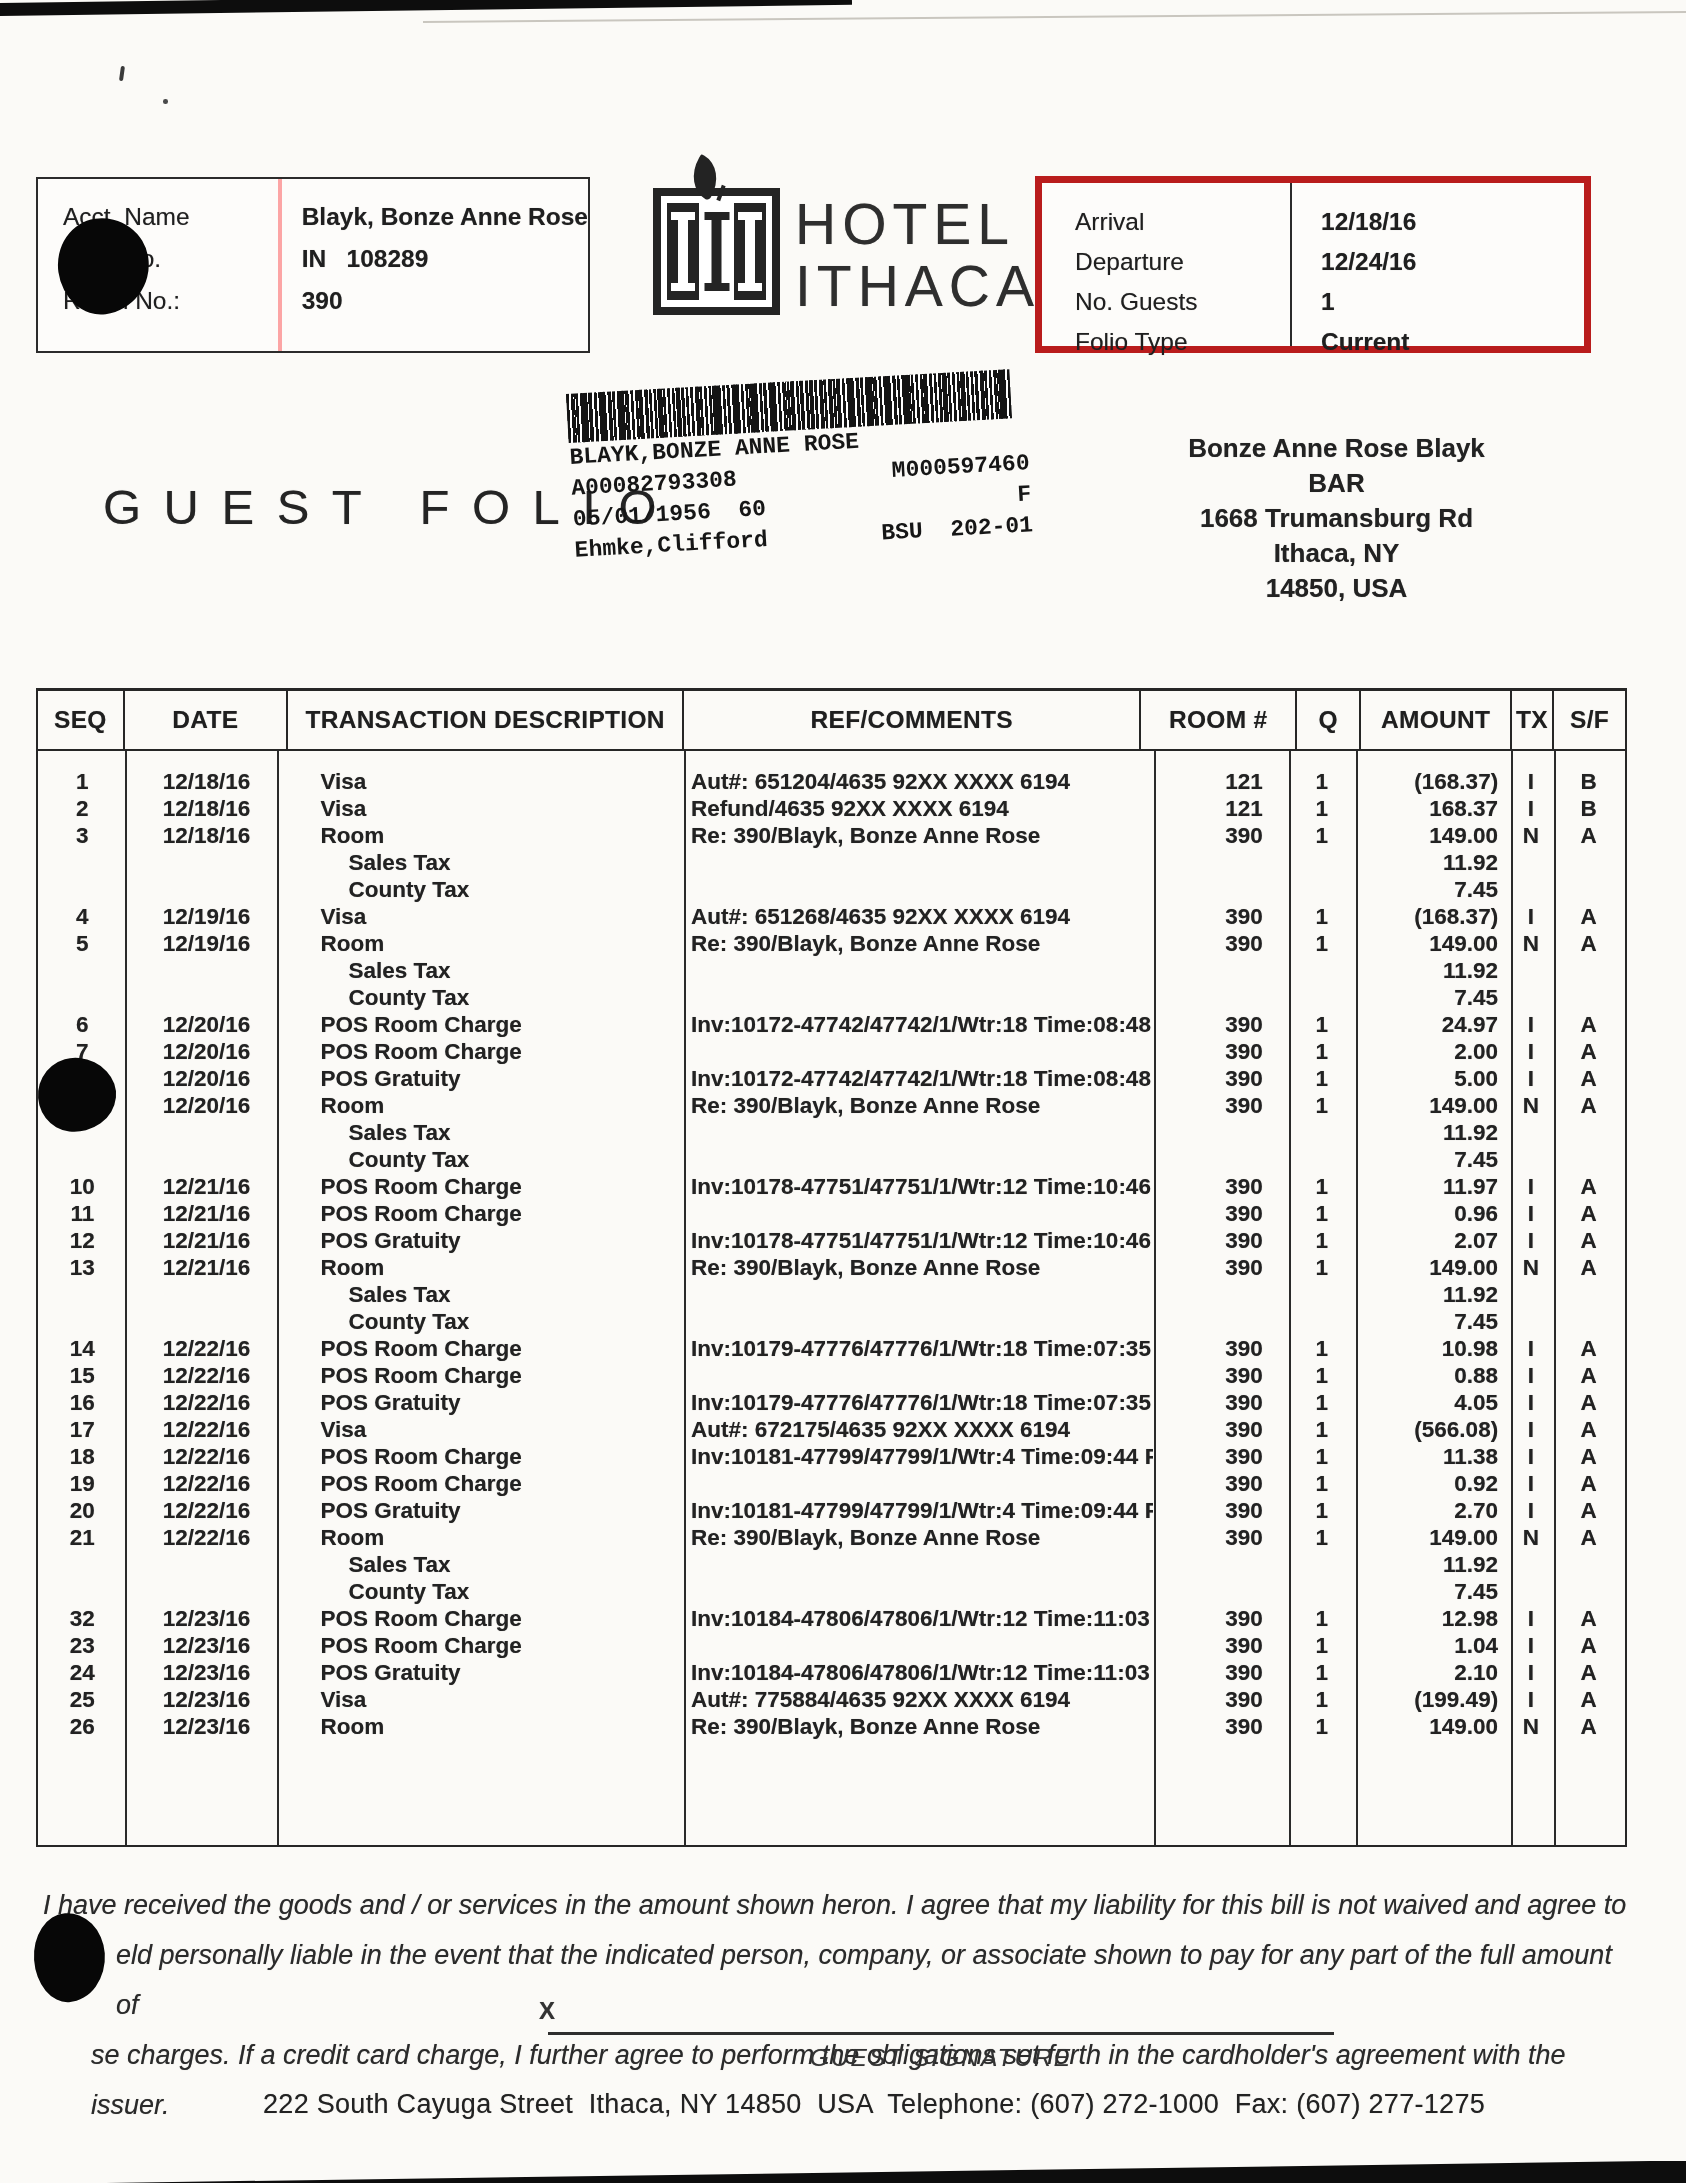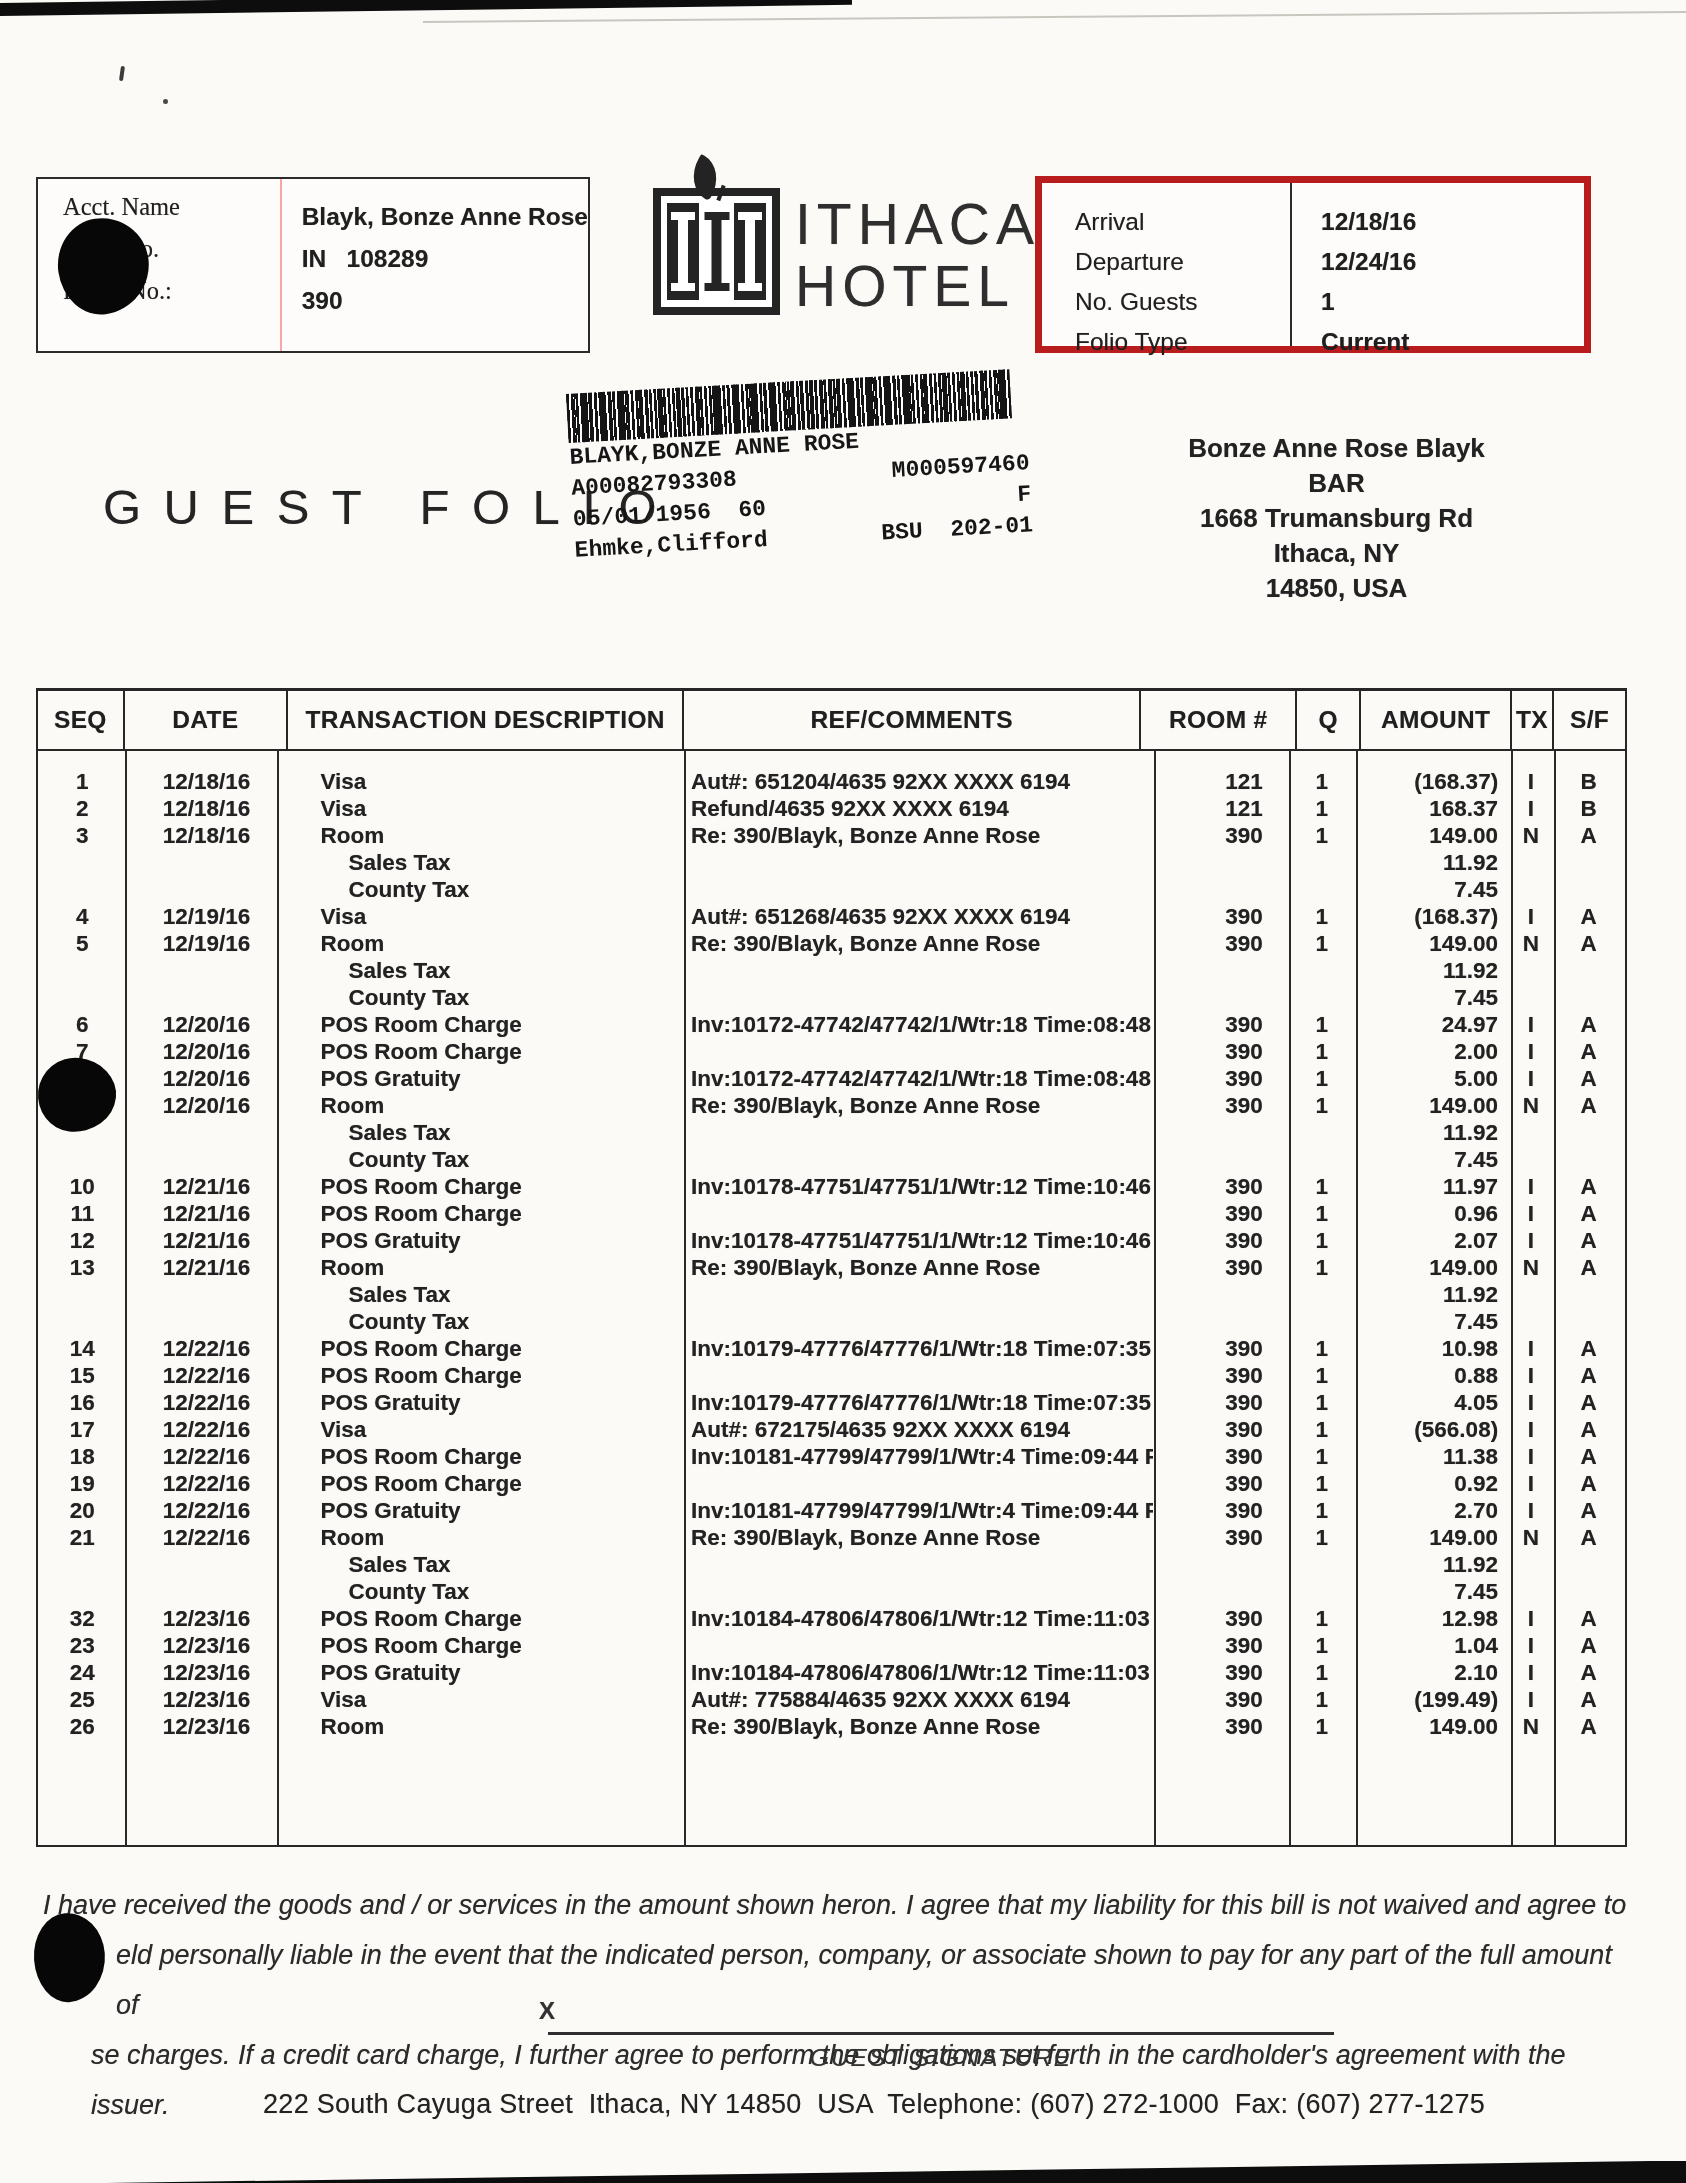--- a/index.html
+++ b/index.html
@@ -20,21 +20,21 @@
   .speck-apostrophe{position:absolute;left:120px;top:66px;width:4px;height:14.6px;background:#3a3a3a;border-radius:2px;transform:rotate(8deg);}
   .speck-dot{position:absolute;left:163px;top:99px;width:4.6px;height:4.6px;background:#4a4a4a;border-radius:50%;}
 
   .blob{position:absolute;background:#070707;border-radius:48% 52% 55% 45%/50% 48% 52% 50%;}
   .blob.acct{left:58px;top:218px;width:91px;height:96px;transform:rotate(-8deg);}
   .blob.seq{left:38px;top:1058px;width:78px;height:74px;transform:rotate(6deg);}
   .blob.legal{left:34px;top:1913px;width:71px;height:89px;transform:rotate(-4deg);}
 
   
   .acct-box{position:absolute;left:36px;top:177px;width:554px;height:176px;border:2px solid #2b2b2b;display:flex;box-sizing:border-box;background:#fdfcfa;}
-  .acct-box .left{width:246px;border-right:2px solid #fca5a5;padding:7px 0 0 25px;box-sizing:border-box;font-family:Liberation Serif, serif;}
+  .acct-box .left{width:246px;border-right:4px solid #fca5a5;padding:17px 0 0 25px;box-sizing:border-box;}
   .acct-box .right{flex:1;padding:17px 0 0 20px;box-sizing:border-box;}
   .acct-box .ln{font-size:24.5px;line-height:42px;font-weight:500;white-space:pre;}
   .acct-box .right .ln{font-weight:700;}
   .acct-box .left .ln.no{padding-left:60px;}
 
   .stay-box{position:absolute;left:1035px;top:176px;width:556px;height:177px;border:7px solid #b91c1c;display:flex;box-sizing:border-box;background:#fdfcfa;}
   .stay-box .left{width:250px;border-right:2px solid #2b2b2b;padding:18.5px 0 0 33px;box-sizing:border-box;}
   .stay-box .right{flex:1;padding:18.5px 0 0 29px;box-sizing:border-box;}
   .stay-box .ln{font-size:24.5px;line-height:40px;font-weight:400;}
   .stay-box .right .ln{font-weight:700;}
@@ -136,22 +136,22 @@
     </div>
     <div class="panel pr">
       <div class="ibeam w">
           <div class="cap t"></div>
           <div class="st"></div>
           <div class="cap b"></div>
         </div>
     </div>
   </div>
   <div class="logo-words scan">
+    <div>HOTEL</div>
     <div>ITHACA</div>
-    <div>HOTEL</div>
   </div>
 
   <div class="stay-box scan">
     <div class="left">
       <div class="ln">Arrival</div>
       <div class="ln">Departure</div>
       <div class="ln">No. Guests</div>
       <div class="ln">Folio Type</div>
     </div>
     <div class="right">

